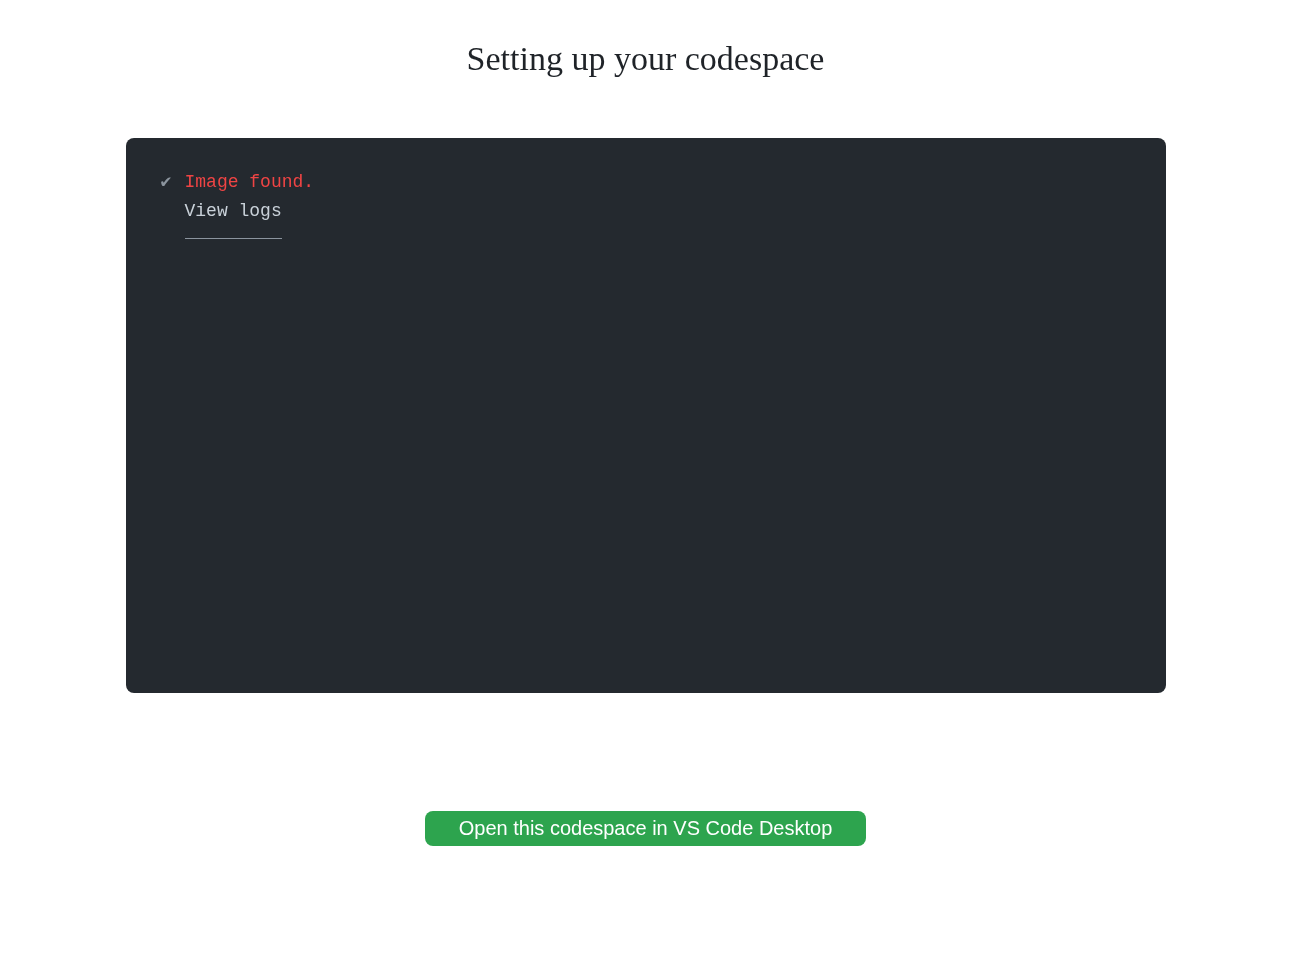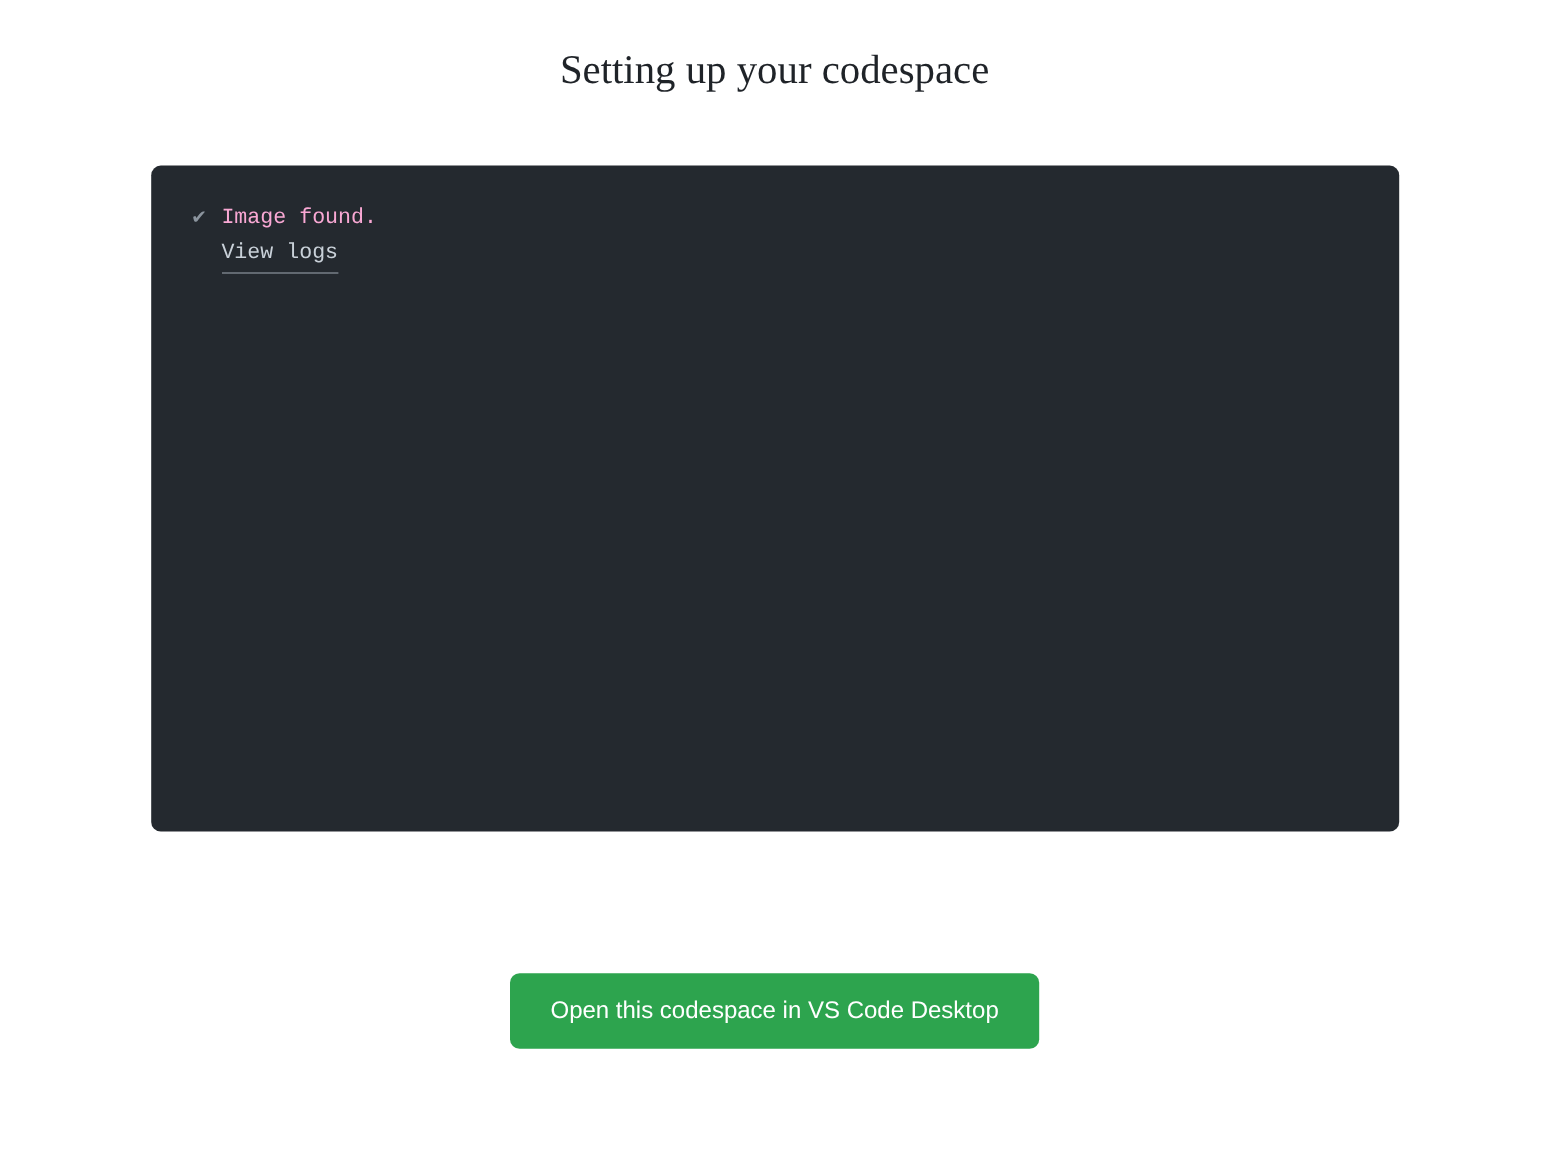--- a/index.html
+++ b/index.html
@@ -60,40 +60,40 @@
       height: 14px;
       position: relative;
     }
     .spinner-dots::before {
       content: "⠿";
       color: #d29922;
       font-size: 16px;
       line-height: 1;
     }
     .log-text {
-      color: #f9a8d4;
+      color: #ef4444;
     }
     .view-logs {
       display: inline-block;
       margin-left: 24px;
       color: #c9d1d9;
       text-decoration: none;
       border-bottom: 1px solid #8b949e;
-      padding-bottom: 1px;
+      padding-bottom: 12px;
       cursor: pointer;
     }
     .button-container {
       margin-top: 118px;
     }
     .open-button {
       background: #2da44e;
       color: #ffffff;
       border: none;
       border-radius: 8px;
-      padding: 20px 34px;
+      padding: 6px 34px;
       font-size: 20px;
       font-weight: 400;
       cursor: pointer;
       font-family: inherit;
     }
   </style>
 </head>
 <body>
 
 <h1 class="title">Setting up your codespace</h1>

